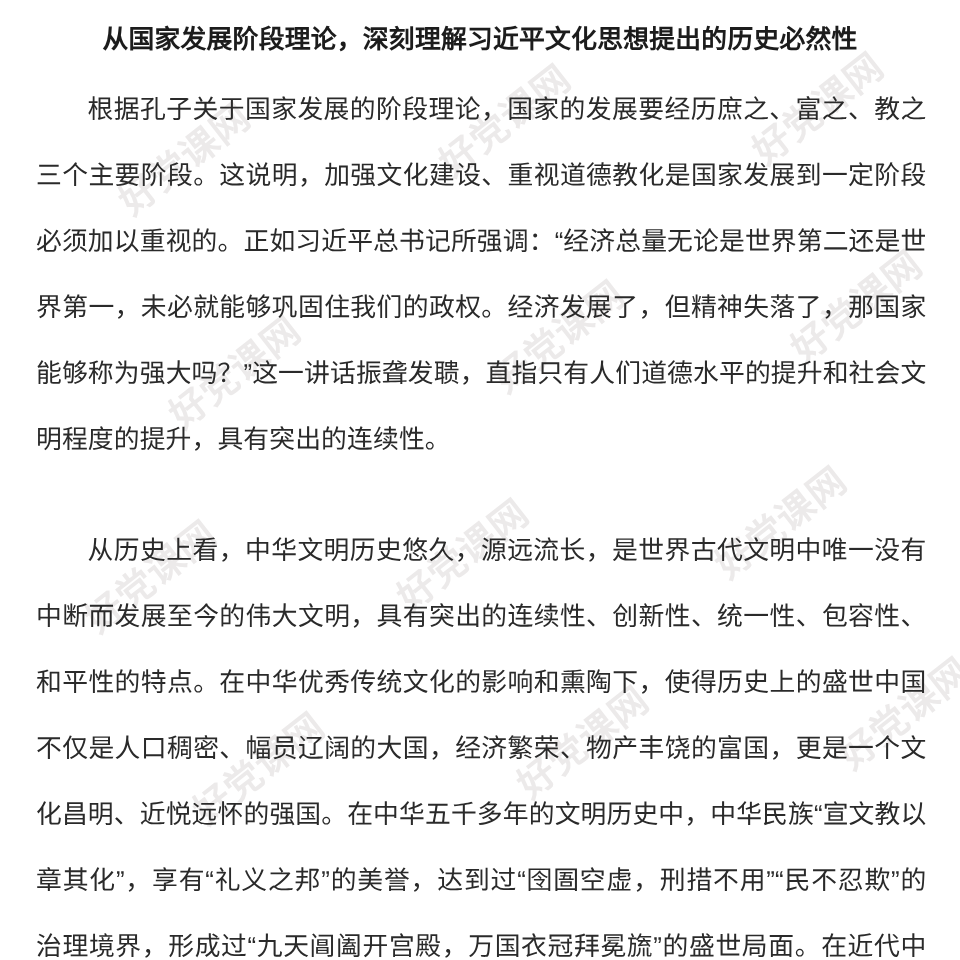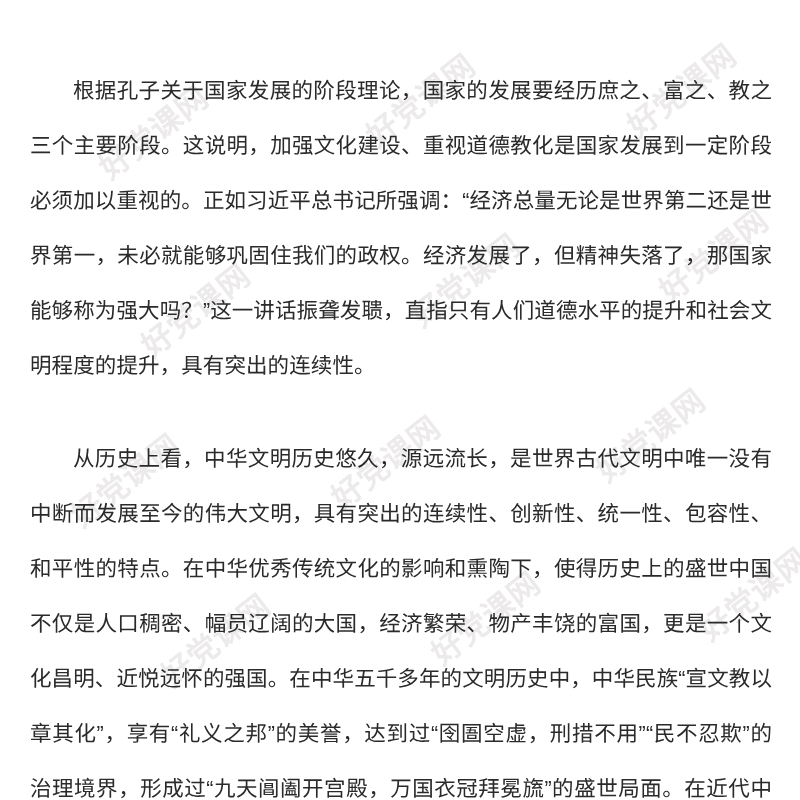--- a/index.html
+++ b/index.html
@@ -100,20 +100,21 @@
     <div class="watermark" style="left: 60px; top: 500px; color: rgb(236, 234, 234);">好党课网</div>
     <div class="watermark" style="left: 320px; top: 482px; color: rgb(236, 234, 234);">好党课网</div>
     <div class="watermark" style="left: 585px; top: 455px; color: rgb(236, 234, 234);">好党课网</div>
     <div class="watermark" style="left: 150px; top: 660px; color: rgb(236, 234, 234);">好党课网</div>
     <div class="watermark" style="left: 420px; top: 638px; color: rgb(236, 234, 234);">好党课网</div>
     <div class="watermark" style="left: 688px; top: 614px; color: rgb(236, 234, 234);">好党课网</div>
   </div>
 
   <div class="content">
 
+    <h1 class="doc-title">从国家发展阶段理论，深刻理解习近平文化思想提出的历史必然性</h1>
 
     <div class="body-text">
       <p class="para">根据孔子关于国家发展的阶段理论，国家的发展要经历庶之、富之、教之三个主要阶段。这说明，加强文化建设、重视道德教化是国家发展到一定阶段必须加以重视的。正如习近平总书记所强调：“经济总量无论是世界第二还是世界第一，未必就能够巩固住我们的政权。经济发展了，但精神失落了，那国家能够称为强大吗？”这一讲话振聋发聩，直指只有人们道德水平的提升和社会文明程度的提升，具有突出的连续性。</p>
       <p class="para">从历史上看，中华文明历史悠久，源远流长，是世界古代文明中唯一没有中断而发展至今的伟大文明，具有突出的连续性、创新性、统一性、包容性、和平性的特点。在中华优秀传统文化的影响和熏陶下，使得历史上的盛世中国不仅是人口稠密、幅员辽阔的大国，经济繁荣、物产丰饶的富国，更是一个文化昌明、近悦远怀的强国。在中华五千多年的文明历史中，中华民族“宣文教以章其化”，享有“礼义之邦”的美誉，达到过“囹圄空虚，刑措不用”“民不忍欺”的治理境界，形成过“九天阊阖开宫殿，万国衣冠拜冕旒”的盛世局面。在近代中国丧</p>
     </div>
 
   </div>
 </div>
 
 </body></html>

